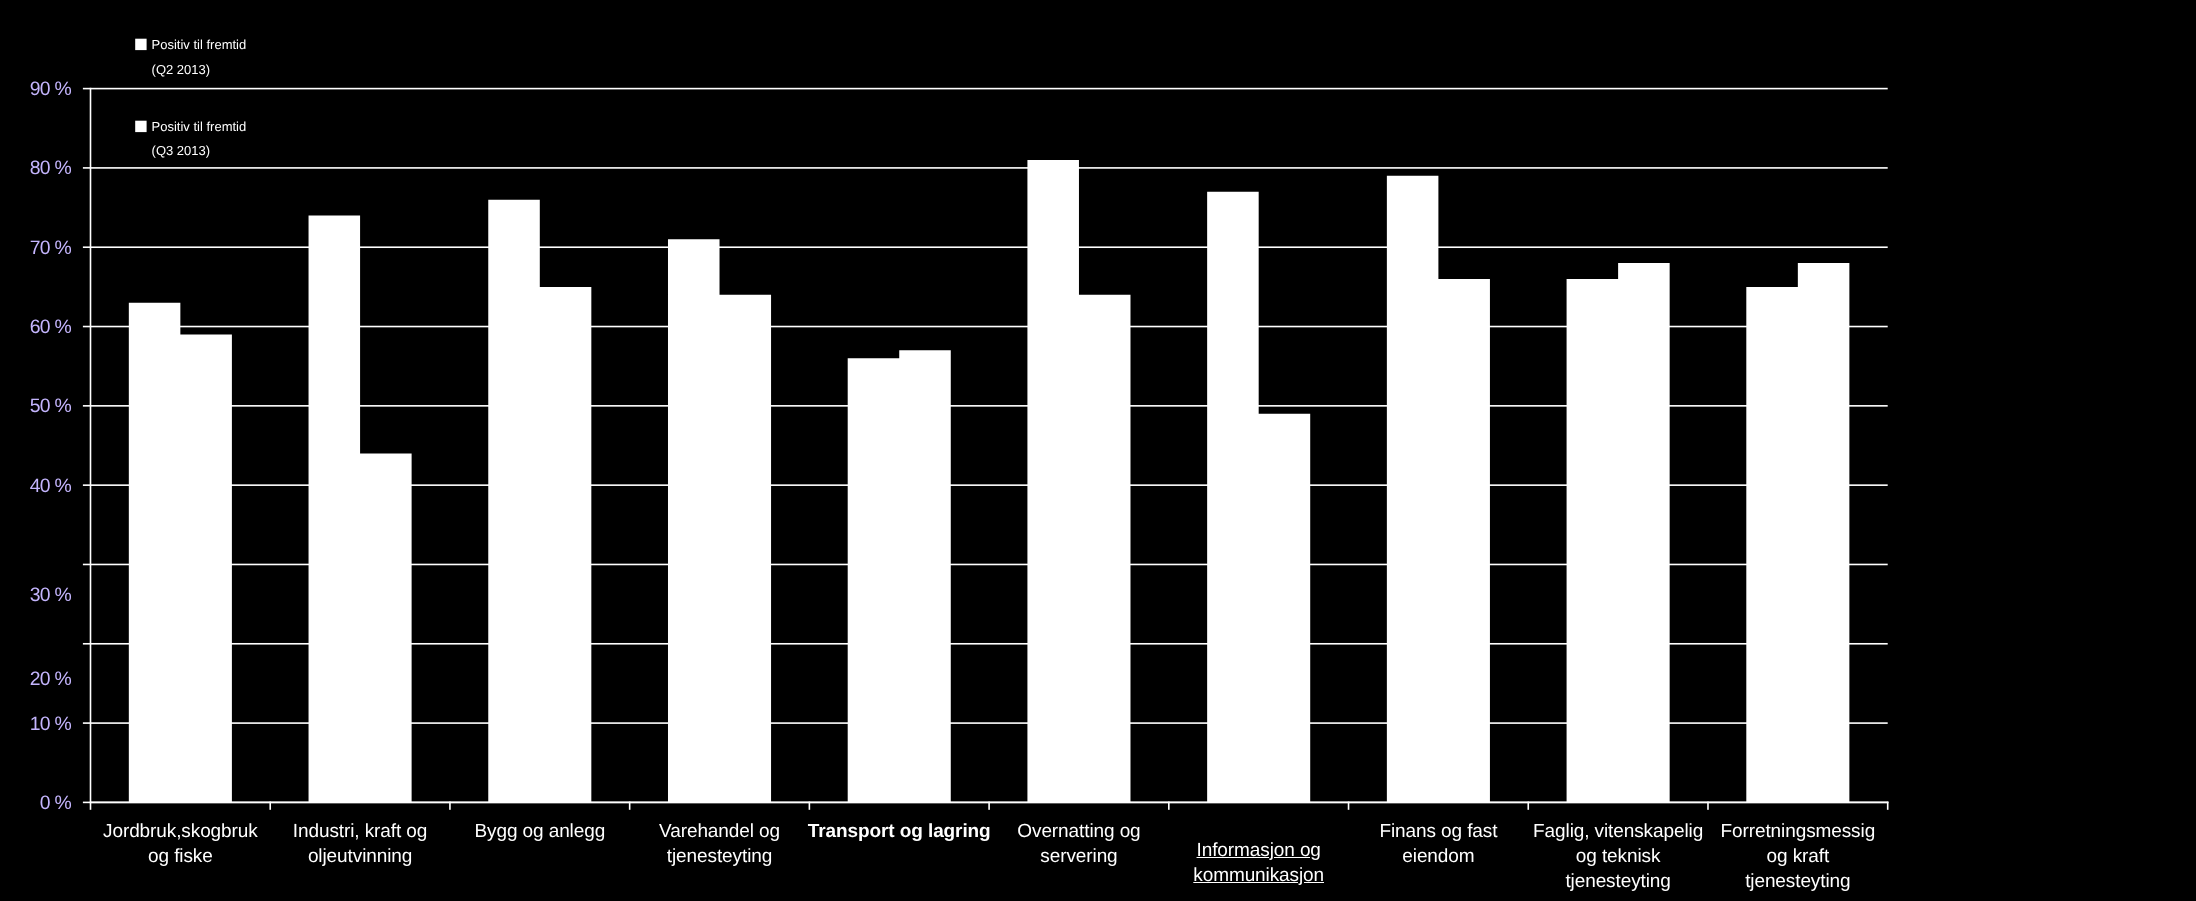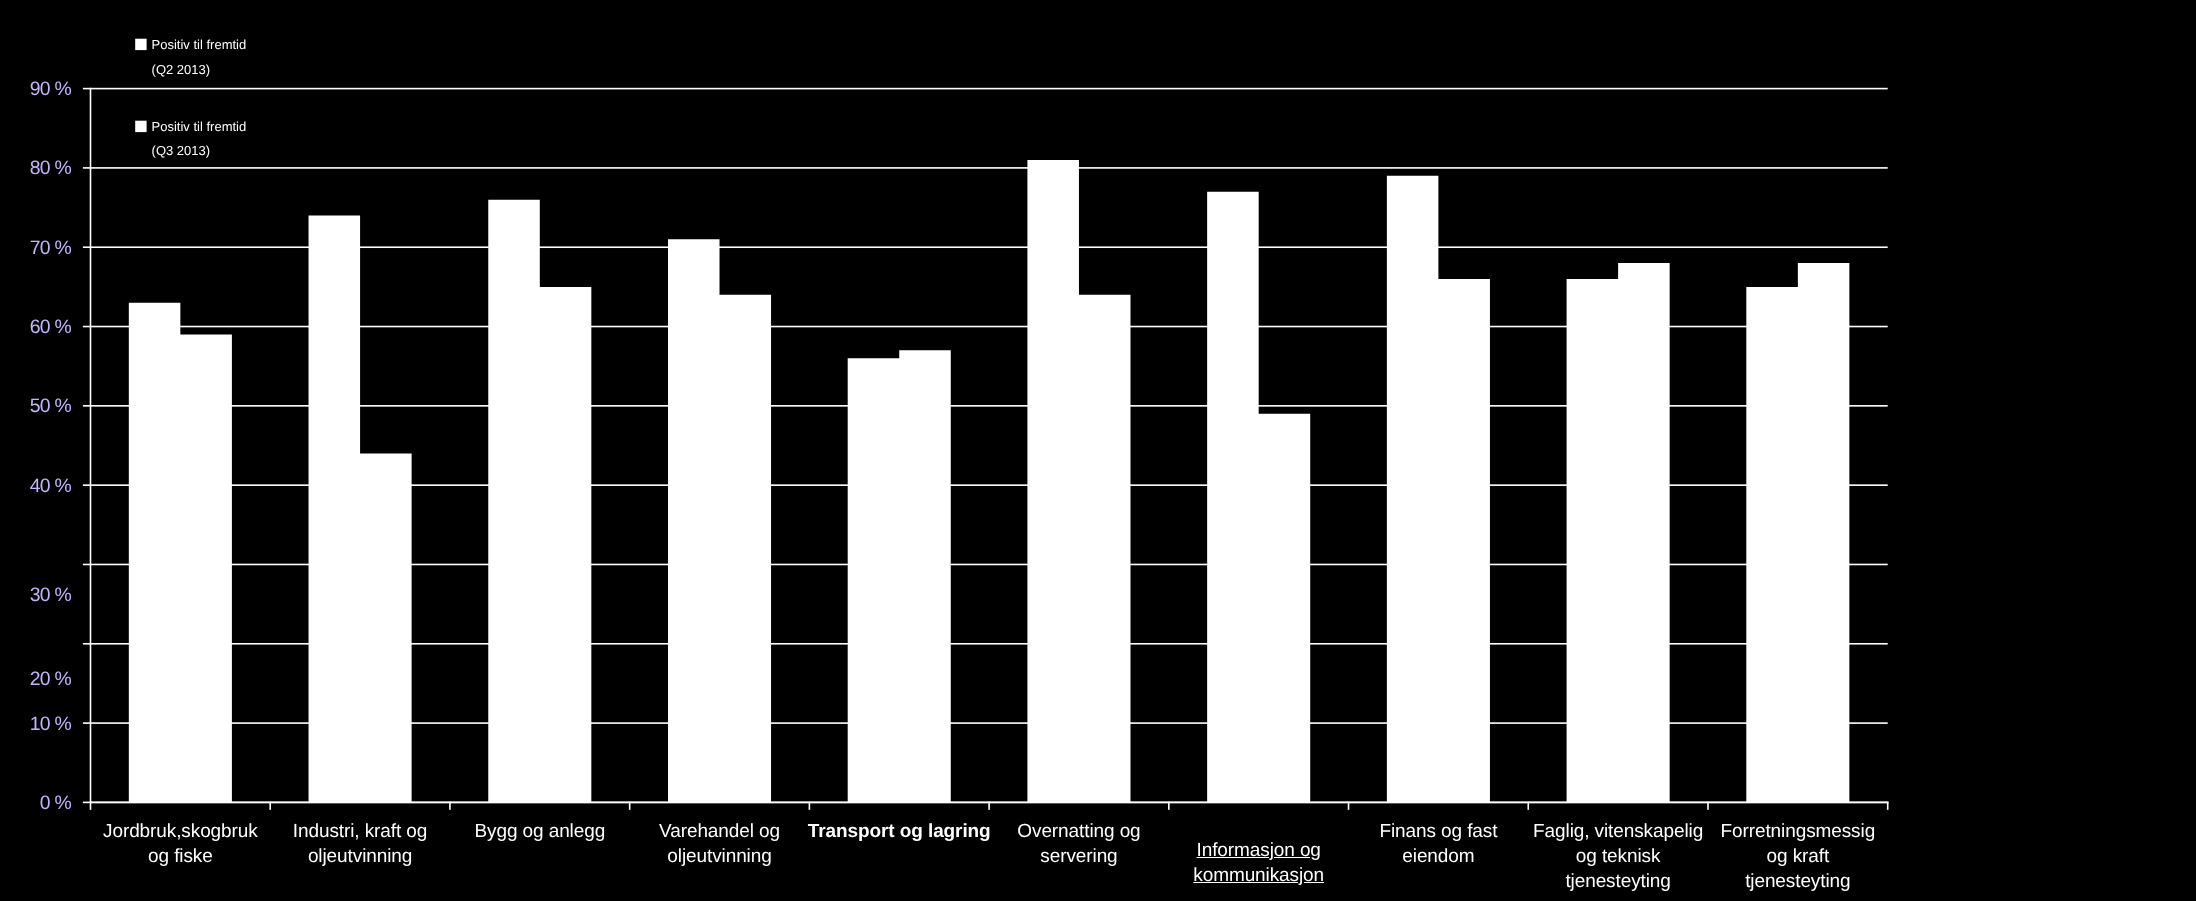--- a/index.html
+++ b/index.html
@@ -101,21 +101,21 @@
       <div class="ylabel" style="left: 0px; top: 711.589px; width: 70.9px;">10 %</div>
       <div class="ylabel" style="left: 0px; top: 790.9px; width: 70.9px;">0 %</div>
     </div>
   <div id="catlabels-group">
       <div class="catlabel" style="left: 78.5px; top: 820.1px; width: 203.72px;">Jordbruk,skogbruk
 og fiske</div>
       <div class="catlabel" style="left: 258.22px; top: 820.1px; width: 203.72px;">Industri, kraft og
 oljeutvinning</div>
       <div class="catlabel" style="left: 437.94px; top: 820.1px; width: 203.72px;">Bygg og anlegg</div>
       <div class="catlabel" style="left: 617.66px; top: 820.1px; width: 203.72px;">Varehandel og
-oljeutvinning</div>
+tjenesteyting</div>
       <div class="catlabel" style="left: 797.38px; top: 820.1px; width: 203.72px; font-weight: bold;">Transport og lagring</div>
       <div class="catlabel" style="left: 977.1px; top: 820.1px; width: 203.72px;">Overnatting og
 servering</div>
       <div class="catlabel" style="left: 1156.82px; top: 839px; width: 203.72px; text-decoration: underline;">Informasjon og
 kommunikasjon</div>
       <div class="catlabel" style="left: 1336.54px; top: 820.1px; width: 203.72px;">Finans og fast
 eiendom</div>
       <div class="catlabel" style="left: 1516.26px; top: 820.1px; width: 203.72px;">Faglig, vitenskapelig
 og teknisk
 tjenesteyting</div>

